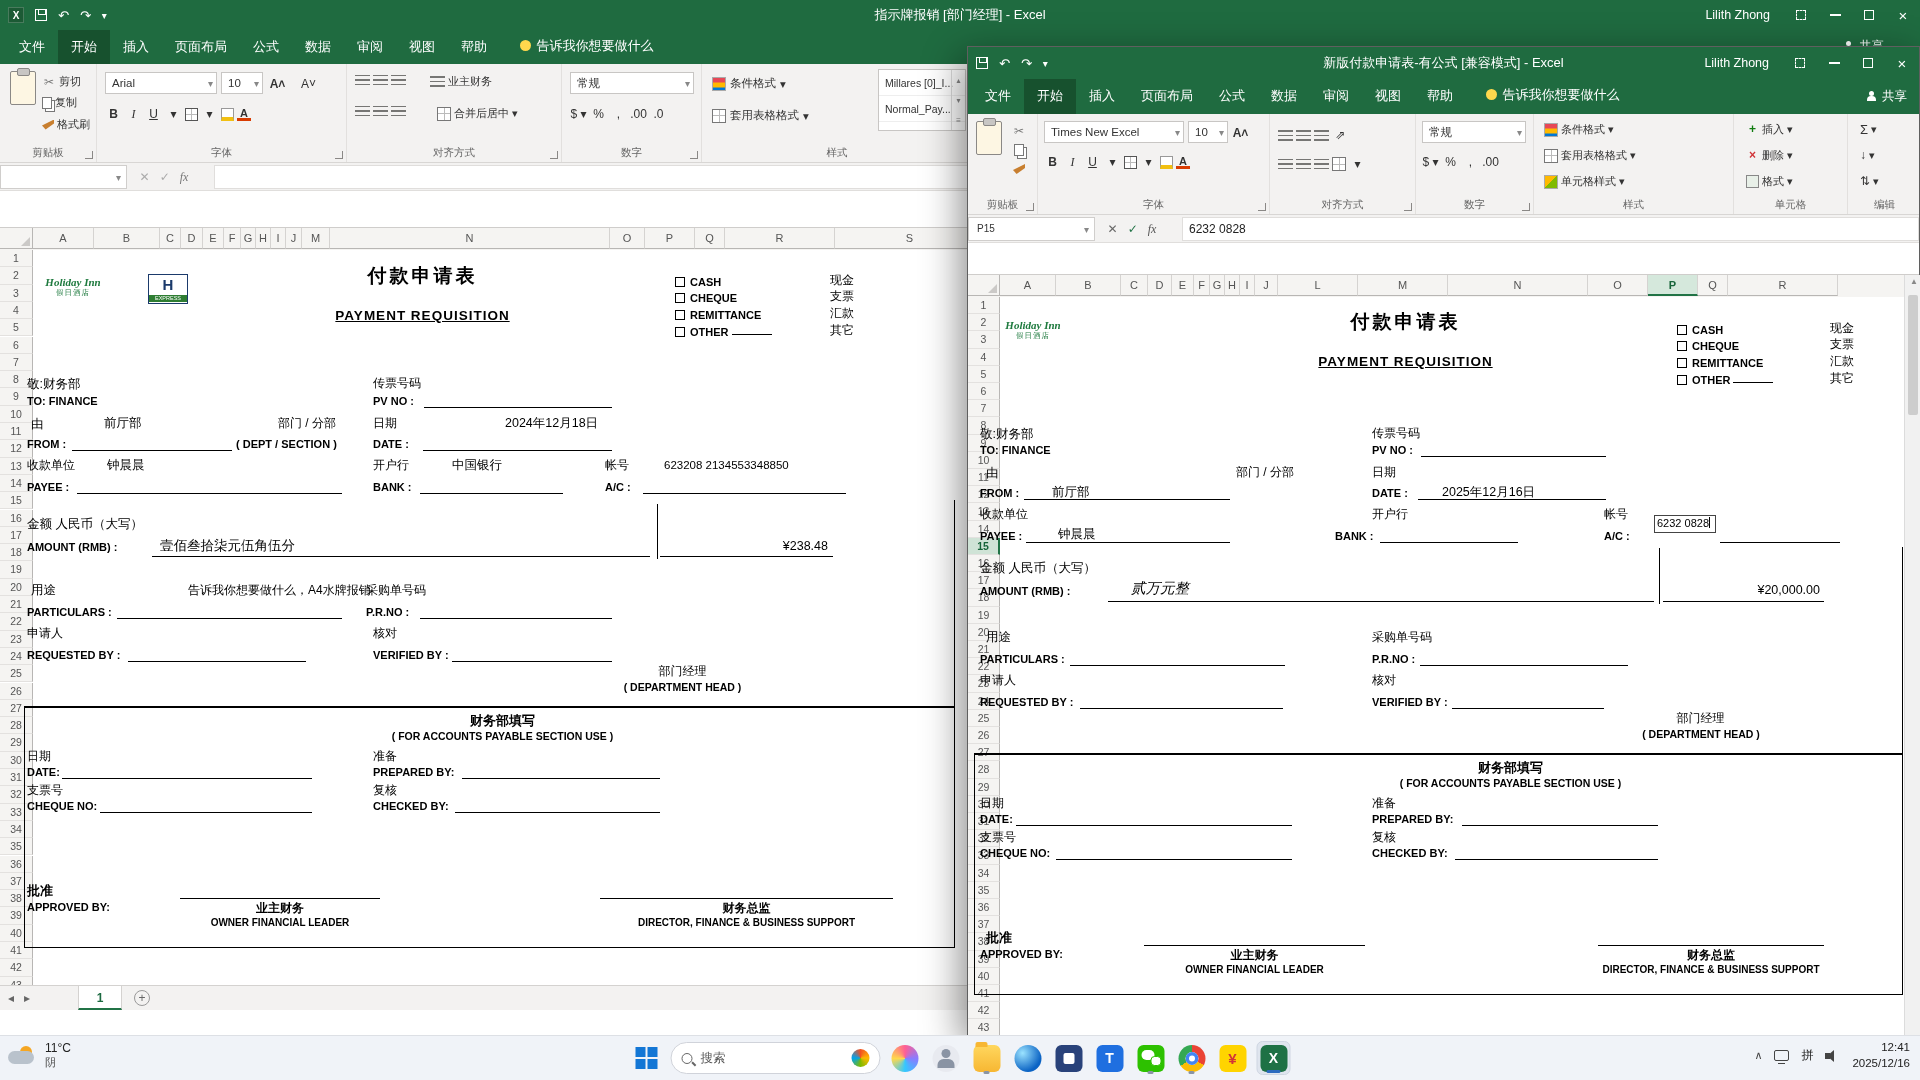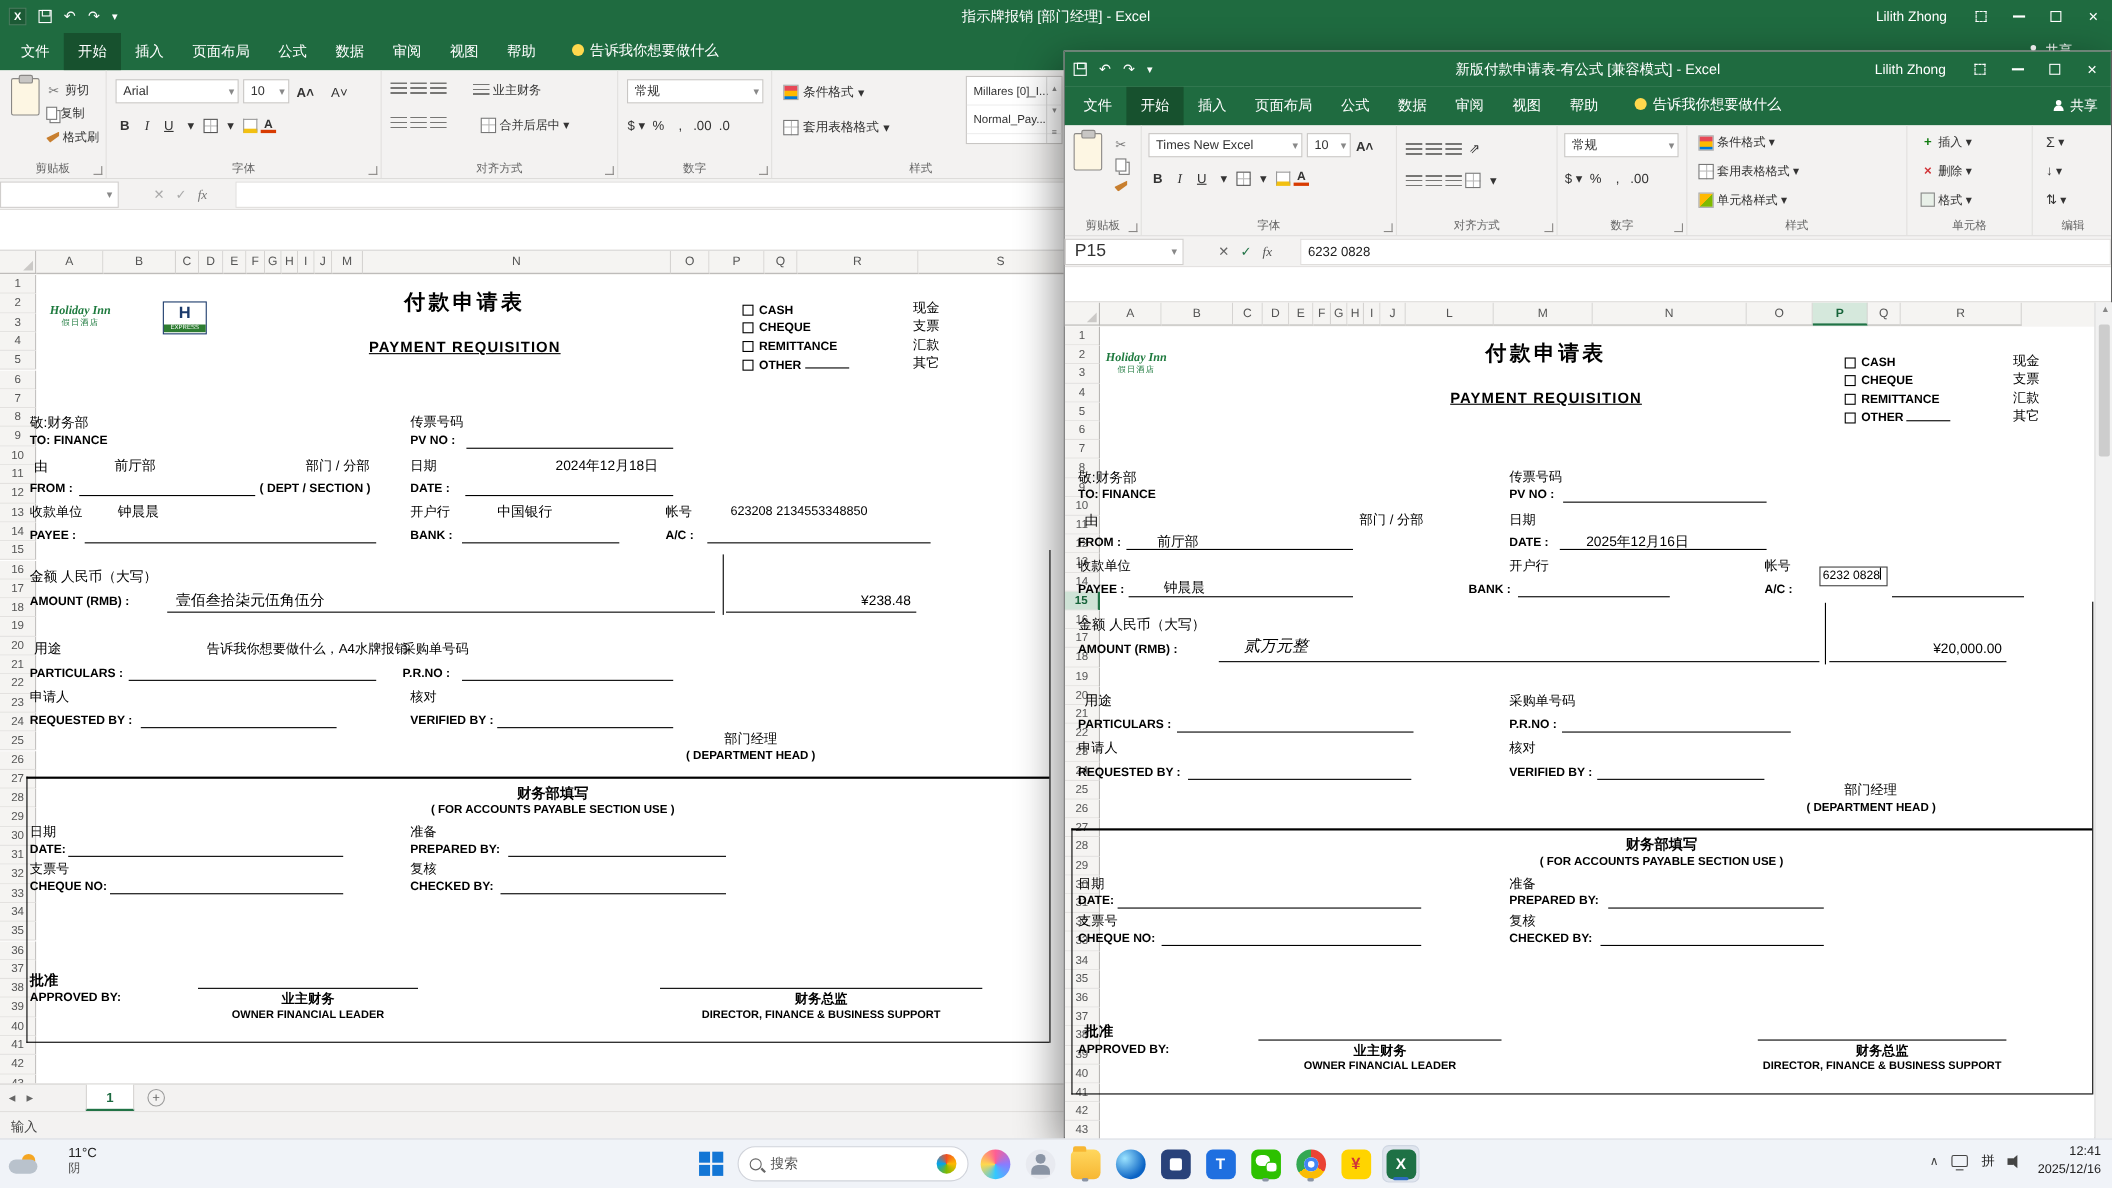--- a/index.html
+++ b/index.html
@@ -57,21 +57,21 @@
 .i-cs{width:14px;height:14px;background:linear-gradient(135deg,#ffb900 0 50%,#7fba00 50% 100%);border:1px solid #aaa}
 .i-ins{width:13px;height:13px;color:#107c10;font-weight:bold;font-size:12px;line-height:13px;text-align:center}
 .i-del{width:13px;height:13px;color:#d13438;font-weight:bold;font-size:12px;line-height:13px;text-align:center}
 .i-fmt{width:13px;height:13px;border:1px solid #888;background:#e8f0e8}
 .dlch{position:absolute;right:3px;bottom:3px;width:8px;height:8px;border-right:1.3px solid #8a8886;border-bottom:1.3px solid #8a8886}
 .gallery{position:absolute;background:#fff;border:1px solid #c8c6c4}
 .gitem{height:26px;line-height:26px;padding:0 6px;font-size:10.5px;color:#333;border-bottom:1px solid #eee;white-space:nowrap;overflow:hidden}
 .gside{position:absolute;right:0;top:0;bottom:0;width:14px;border-left:1px solid #ddd;display:flex;flex-direction:column;align-items:center;justify-content:space-around;color:#888;font-size:8px}
 
 .fbar{position:absolute;left:0;right:0;background:#f3f2f1;border-bottom:1px solid #e0dedc}
-.nbox{position:absolute;left:0;top:2px;width:108px;height:24px;background:#fff;border:1px solid #d0cecc;font-size:16px;color:#333;line-height:22px;padding-left:8px}
+.nbox{position:absolute;left:0;top:2px;width:127px;height:24px;background:#fff;border:1px solid #d0cecc;font-size:10px;color:#333;line-height:22px;padding-left:8px}
 .nbox::after{content:'▾';position:absolute;right:5px;top:1px;font-size:10px;color:#888}
 .fxb{position:absolute;left:118px;top:2px;width:92px;height:24px;display:flex;align-items:center;gap:10px;justify-content:center;font-size:12px}
 .finp{position:absolute;left:214px;top:2px;right:0;height:24px;background:#fff;border:1px solid #e0dedc;font-size:12px;color:#222;line-height:22px;padding-left:6px}
 .fbar2{position:absolute;left:0;right:0;background:#fff;border-bottom:1px solid #cfcdcb}
 
 .chead{position:absolute;height:22px;background:#f5f4f2;overflow:hidden}
 .ch{position:absolute;top:0;height:21px;line-height:21px;background:#f5f4f2;border-right:1px solid #d5d3d1;border-bottom:1px solid #b8b6b4;font-size:11px;color:#555;text-align:center}
 .ch.sel{background:#d5e8dc;color:#17643a;font-weight:bold;border-bottom:2px solid #217346}
 .corner{position:absolute;top:0;height:21px;background:#f5f4f2;border-right:1px solid #b8b6b4;border-bottom:1px solid #b8b6b4}
 .corner::after{content:'';position:absolute;right:2px;bottom:2px;border-left:9px solid transparent;border-bottom:9px solid #cbc9c7}
@@ -105,21 +105,21 @@
 .shtabs{position:absolute;left:0;right:0;background:#f3f2f1;border-top:1px solid #d4d2d0}
 .snav{position:absolute;top:0;height:100%;display:flex;align-items:center;color:#666;font-size:12px;gap:10px;left:8px}
 .stab{position:absolute;left:78px;top:0;height:24px;line-height:24px;width:44px;text-align:center;background:#fff;border:1px solid #d4d2d0;border-top:none;color:#1c6a40;font-weight:bold;border-bottom:2px solid #217346;font-size:12px}
 .plus{position:absolute;left:134px;top:4px;width:16px;height:16px;border:1px solid #999;border-radius:50%;color:#666;font-size:12px;line-height:14px;text-align:center}
 .sbar{position:absolute;left:0;right:0;background:#f3f2f1;border-top:1px solid #e1dfdd;font-size:12px;color:#444}
 
 .vscroll{position:absolute;background:#f1f1f1;border-left:1px solid #dcdcdc}
 .vthumb{position:absolute;left:3px;right:3px;background:#cdcdcd;border-radius:2px}
 
 #taskbar{position:absolute;left:0;top:1035px;width:1920px;height:45px;background:#f0f3f8;border-top:1px solid #dde0e5}
-.tbw{position:absolute;left:8px;top:5px;display:flex;align-items:flex-end;gap:24px}
+.tbw{position:absolute;left:8px;top:5px;display:flex;align-items:center;gap:7px}
 .cloud{position:relative;width:30px;height:22px}
 .cloud::before{content:'';position:absolute;left:12px;top:2px;width:12px;height:12px;border-radius:50%;background:#f5a623}
 .cloud::after{content:'';position:absolute;left:0;top:7px;width:26px;height:13px;border-radius:8px;background:#b9c2cc}
 .wt1{font-size:12px;color:#222;line-height:1.25}
 .wt2{font-size:11px;color:#555;line-height:1.2}
 .tbc{position:absolute;left:50%;top:5px;transform:translateX(-50%);display:flex;align-items:center;gap:7px}
 .tki{width:34px;height:34px;border-radius:6px;display:flex;align-items:center;justify-content:center;position:relative}
 .tki.activeapp{background:#dfe5ee;border:1px solid #cfd6e2}
 .dot{position:absolute;bottom:1px;left:50%;transform:translateX(-50%);width:6px;height:3px;border-radius:2px;background:#8a94a4}
 .dot.wide{width:14px;background:#2d6bbf}
@@ -485,23 +485,20 @@
   </div>
 
   <div class="shtabs" style="top:985px;height:25px">
     <div class="snav">
           <span>◂</span>
           <span>▸</span>
         </div>
     <div class="stab">1</div>
     <div class="plus">+</div>
   </div>
-  <div class="sbar" style="top:1010px;height:25px">
-    <span style="position:absolute;left:10px;top:5px">输入</span>
-  </div>
 </div>
 
 <div class="win" id="fw" style="left:967px;top:46px;width:953px;height:989px;box-shadow:-6px 10px 36px rgba(0,0,0,.45);border:1px solid #5f5f5f">
   <div class="tbar" style="height:32px">
     <div class="qat">
       <span class="i-save"></span>
       <span class="uarrow">↶</span>
       <span class="uarrow">↷</span>
       <span class="qcaret">▾</span>
     </div>

